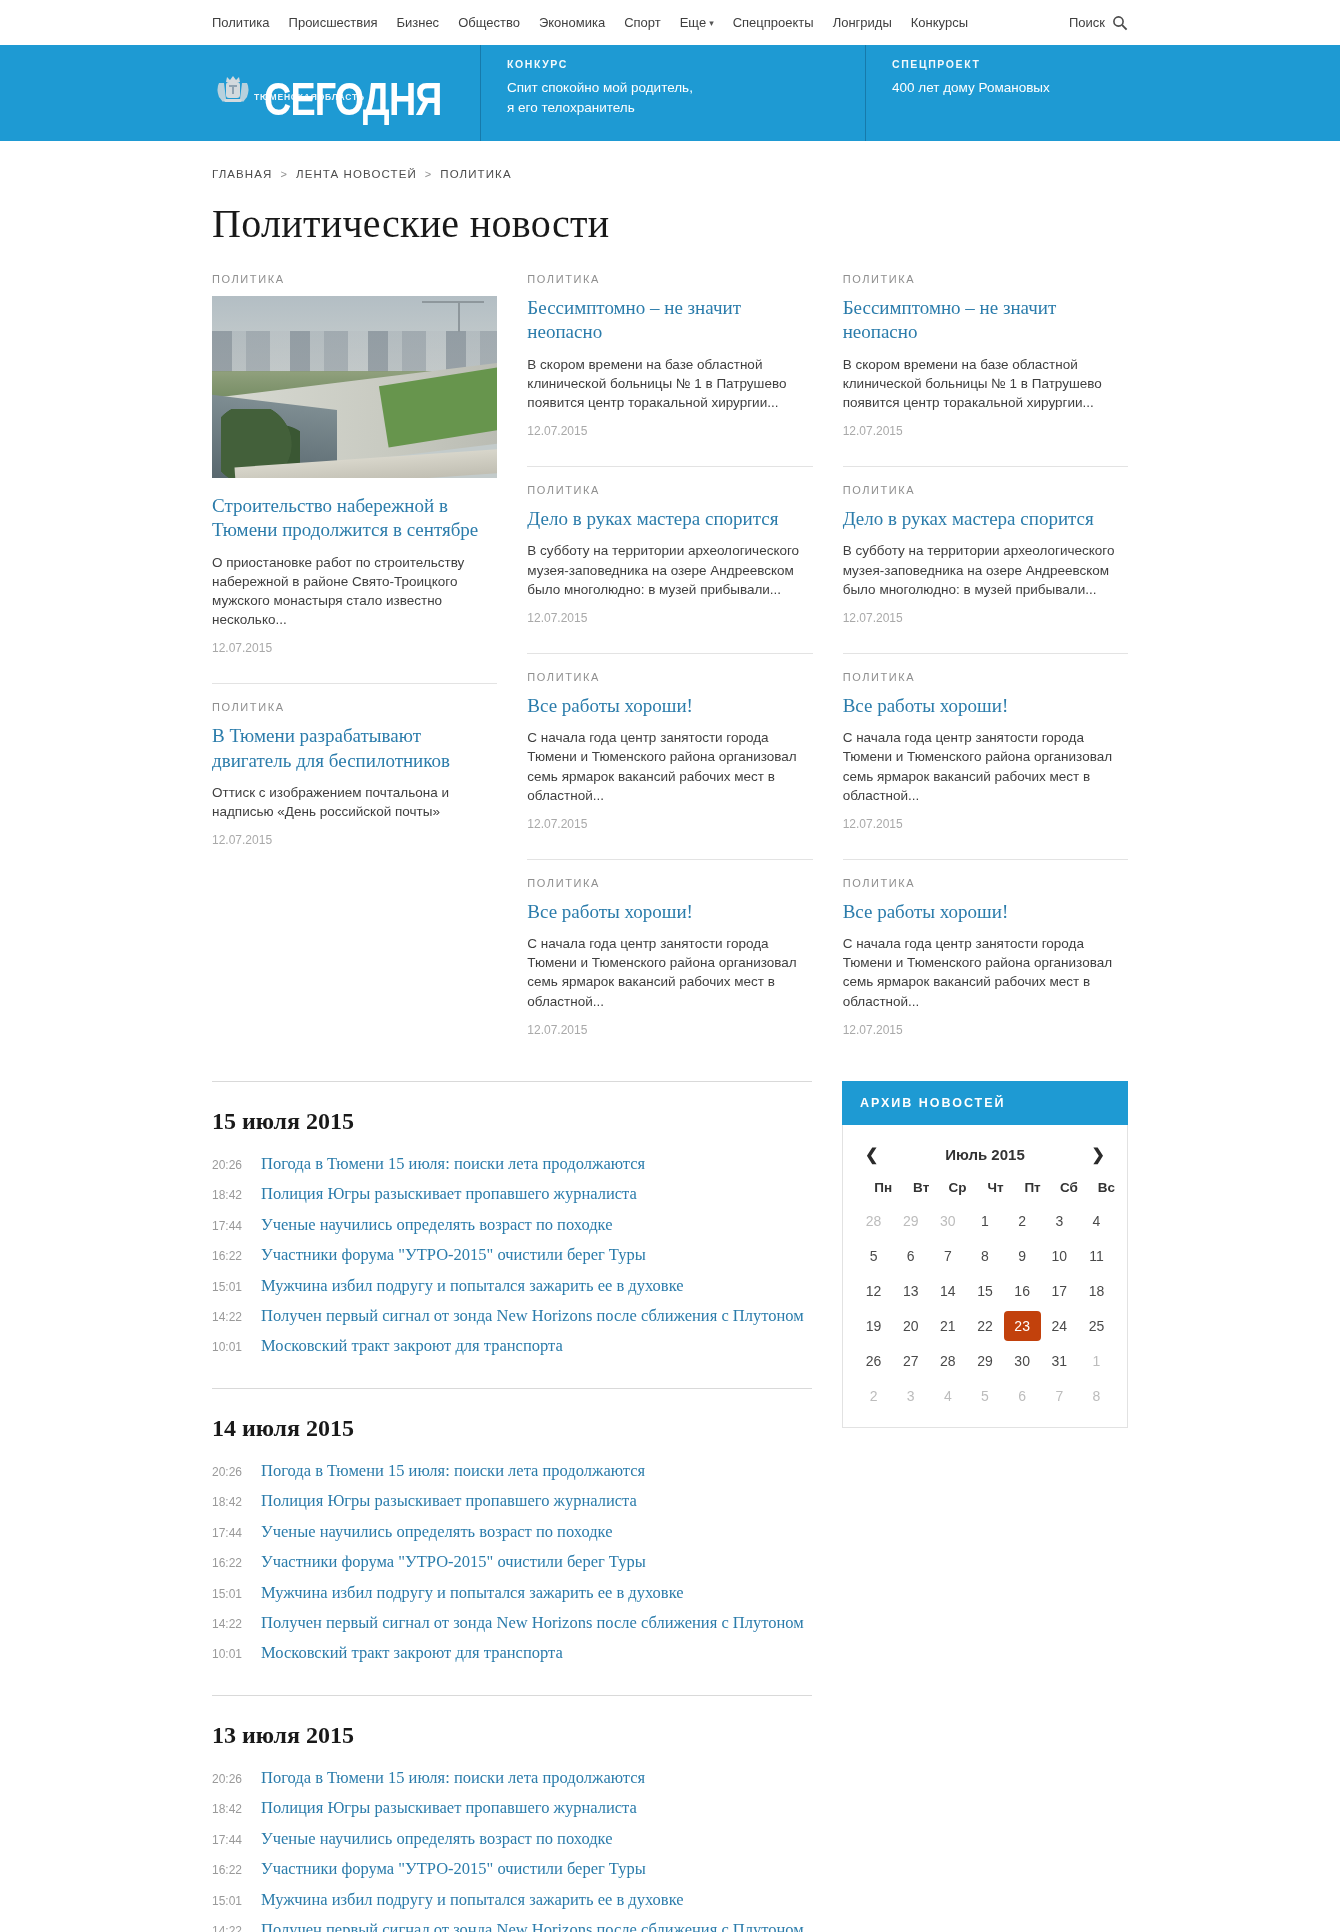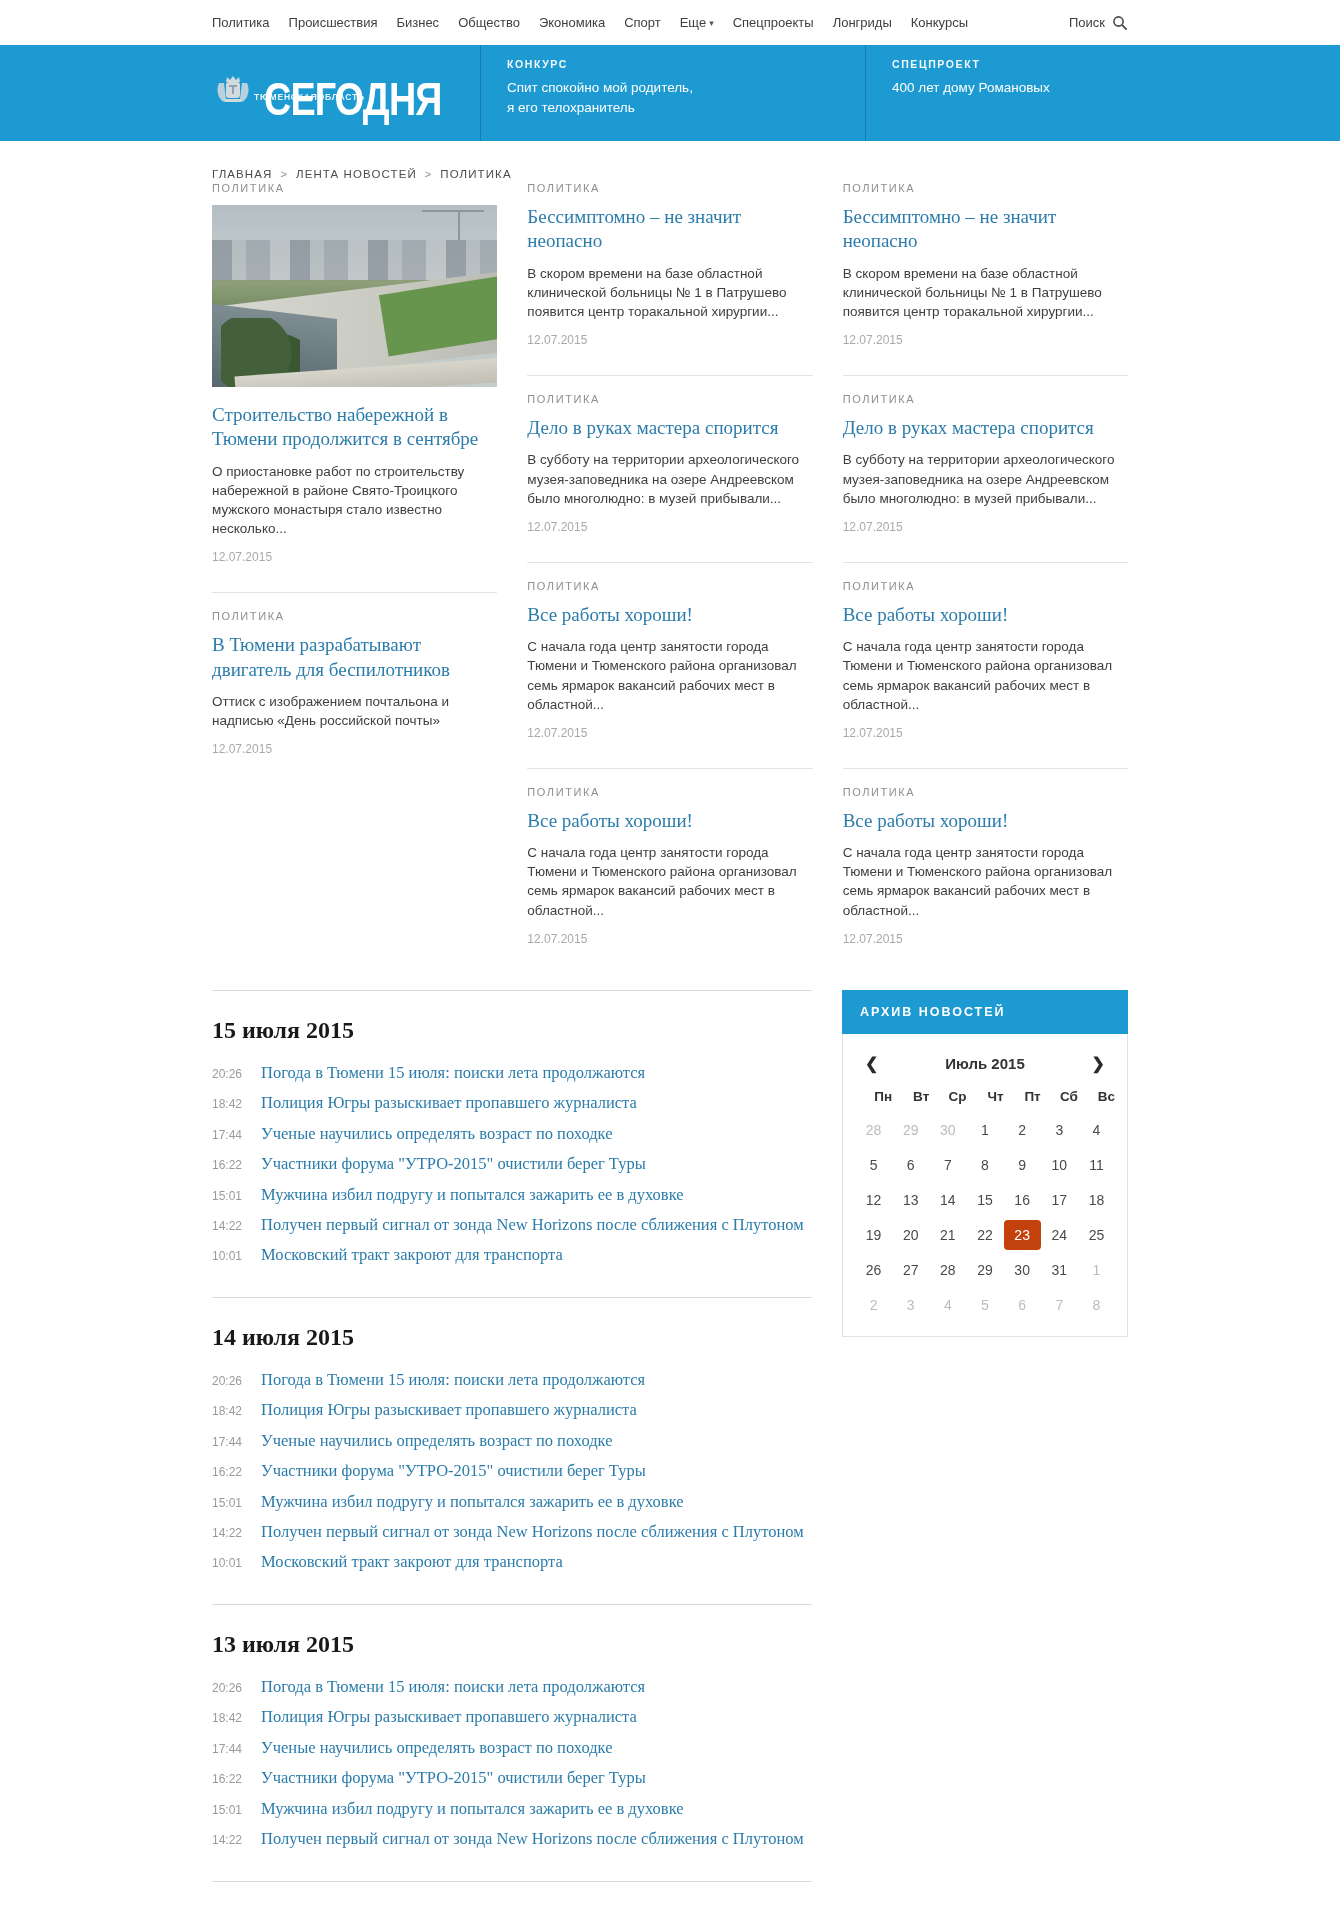--- a/index.html
+++ b/index.html
@@ -140,20 +140,21 @@
         <a class="promo promo-2" href="#">
           <div class="promo-label">СПЕЦПРОЕКТ</div>
           <div class="promo-line">400 лет дому Романовых</div>
         </a>
       </div>
   </div>
 </header>
 
 <main class="container">
   <div class="breadcrumb" id="breadcrumb"><a class="bc-link" href="#">ГЛАВНАЯ</a><span class="bc-sep">&gt;</span><a class="bc-link" href="#">ЛЕНТА НОВОСТЕЙ</a><span class="bc-sep">&gt;</span><span class="bc-link">ПОЛИТИКА</span></div>
+  <h1 class="page-title">Политические новости</h1>
 
   <div class="cards-grid" id="cards">
       <div class="card-col">
         <article class="card">
           <div class="card-cat">ПОЛИТИКА</div>
           <div class="news-photo">
             <i class="ph-sky"></i>
             <i class="ph-buildings"></i>
             <i class="ph-crane"></i>
             <i class="ph-green-far"></i>

